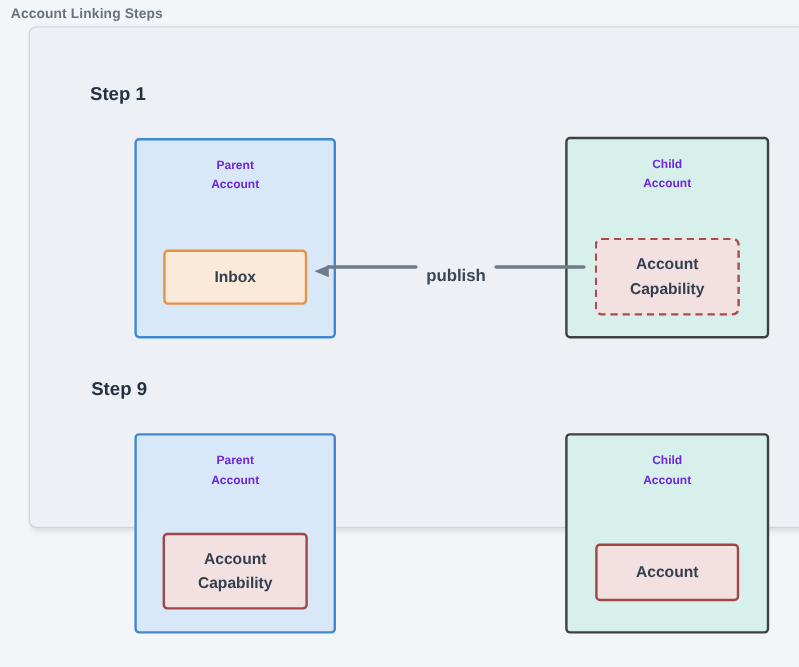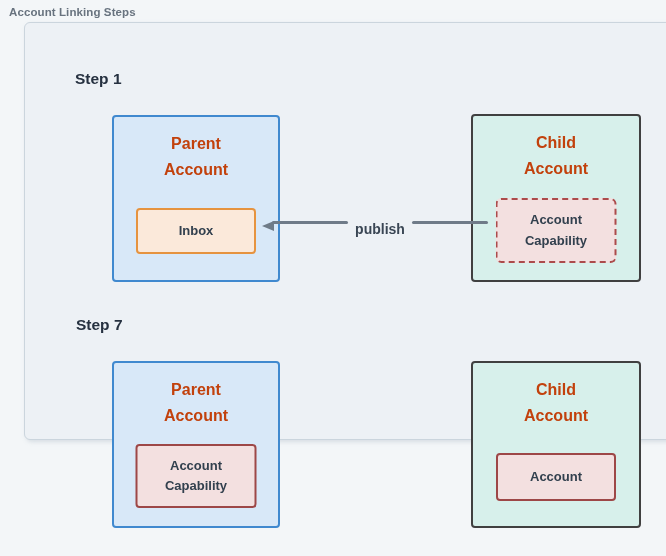--- a/index.html
+++ b/index.html
@@ -40,24 +40,24 @@
   .heading-1 { left: 50px; top: 47px; }
   .heading-2 { left: 51px; top: 293px; }
 
   .node {
     position: absolute;
     border-radius: 4px;
     text-align: center;
   }
   .node-label {
     padding-top: 14px;
-    font-size: 16px;
+    font-size: 10px;
     font-weight: 600;
     line-height: 1.6;
-    color: #c2410c;
+    color: #6d28d9;
     white-space: pre-line;
   }
   .node-blue  { background: #d8e8f8; border: 2px solid #4089cf; }
   .node-teal  { background: #d7f0eb; border: 2px solid #404040; }
 
   .inner-node {
     position: absolute;
     left: 50%;
     transform: translateX(-50%);
     display: flex;
@@ -138,21 +138,21 @@
 Capability</div>
     </div>
 
     <div class="arrow arrow-1">
       <span class="head head-left"></span>
       <span class="line"></span>
       <span class="edge-label">publish</span>
       <span class="line"></span>
     </div>
 
-    <div class="step-heading heading-2">Step 7</div>
+    <div class="step-heading heading-2">Step 9</div>
 
     <div class="node node-blue s2-parent">
       <div class="node-label">Parent
 Account</div>
       <div class="inner-node inner-pink-solid s2-cap">Account
 Capability</div>
     </div>
 
     <div class="node node-teal s2-child">
       <div class="node-label">Child

